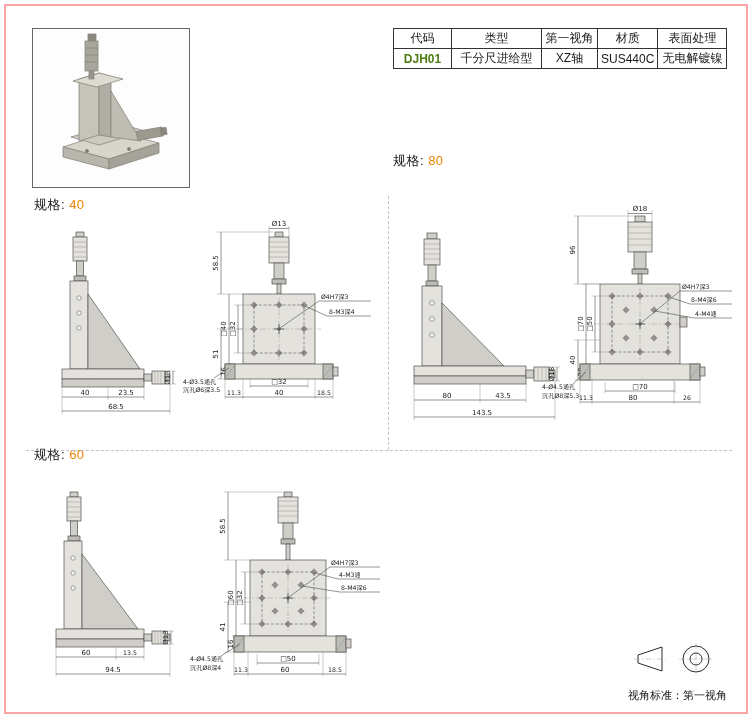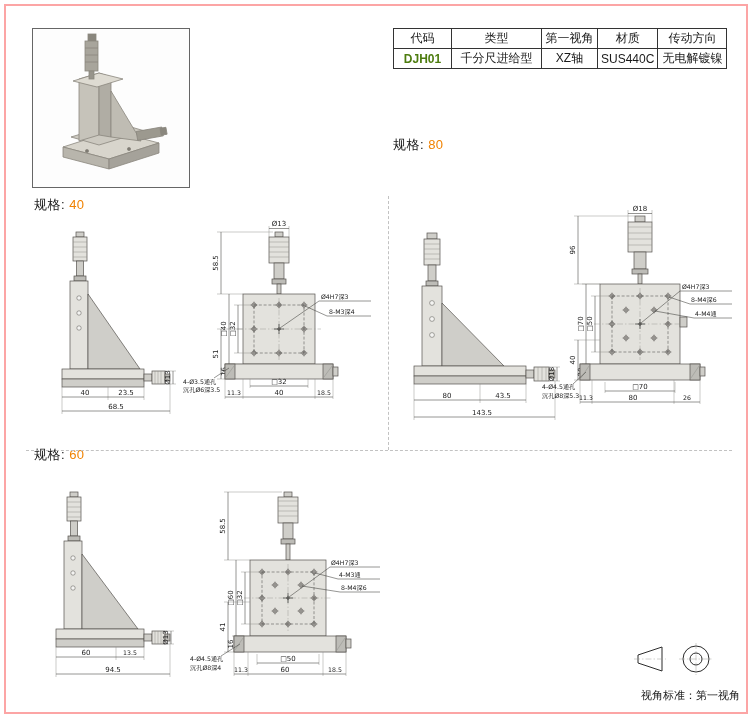--- a/index.html
+++ b/index.html
@@ -24,21 +24,21 @@
   .metal3{fill:#bdbcb7;stroke:#55524e;stroke-width:0.7;}
   .holec{fill:#f4f4f2;stroke:#55524e;stroke-width:0.5;}
   .dim{stroke:#3e3e3a;stroke-width:0.55;fill:none;}
   .ext{stroke:#8a8a86;stroke-width:0.45;fill:none;}
   .dash{stroke:#5c5c58;stroke-width:0.6;fill:none;stroke-dasharray:3 1.8;}
   .cl{stroke:#9a9a96;stroke-width:0.45;fill:none;stroke-dasharray:6 2 1.5 2;}
   use.hole{}
   svg text{font-family:"DejaVu Sans",sans-serif;font-size:7px;fill:#1b1b1b;}
   svg text.small{font-size:6.2px;}
   .footer-note{position:absolute;left:622px;top:682px;width:112px;
-    font-size:11px;text-align:right;}
+    font-size:11px;text-align:left;}
 </style>
 </head>
 <body>
 
 <div class="page">
 
   <svg width="0" height="0" style="position:absolute">
     <defs>
       <g id="hx" stroke="#4f4c48" stroke-width="0.6" fill="none">
         <line x1="-3.4" y1="0" x2="3.4" y2="0"></line>
@@ -89,35 +89,35 @@
         <col style="width:56px">
         <col style="width:57px">
         <col style="width:69px">
       </colgroup>
     <thead>
       <tr>
         <th>代码</th>
         <th>类型</th>
         <th>第一视角</th>
         <th>材质</th>
-        <th>传动方向</th>
+        <th>表面处理</th>
       </tr>
     </thead>
     <tbody>
       <tr>
         <td class="code">DJH01</td>
         <td>千分尺进给型</td>
         <td>XZ轴</td>
         <td>SUS440C</td>
         <td>无电解镀镍</td>
       </tr>
     </tbody>
   </table>
 
-  <div class="spec-label" style="left:387px;top:130px">
+  <div class="spec-label" style="left:387px;top:146px">
     <span>规格:</span><span class="accent">80</span>
   </div>
   <div class="spec-label" style="left:28px;top:190px">
     <span>规格:</span><span class="accent">40</span>
   </div>
   <div class="spec-label" style="left:28px;top:440px">
     <span>规格:</span><span class="accent">60</span>
   </div>
 
   <div class="divider-v" style="left:382px;top:190px;height:254px"></div>

